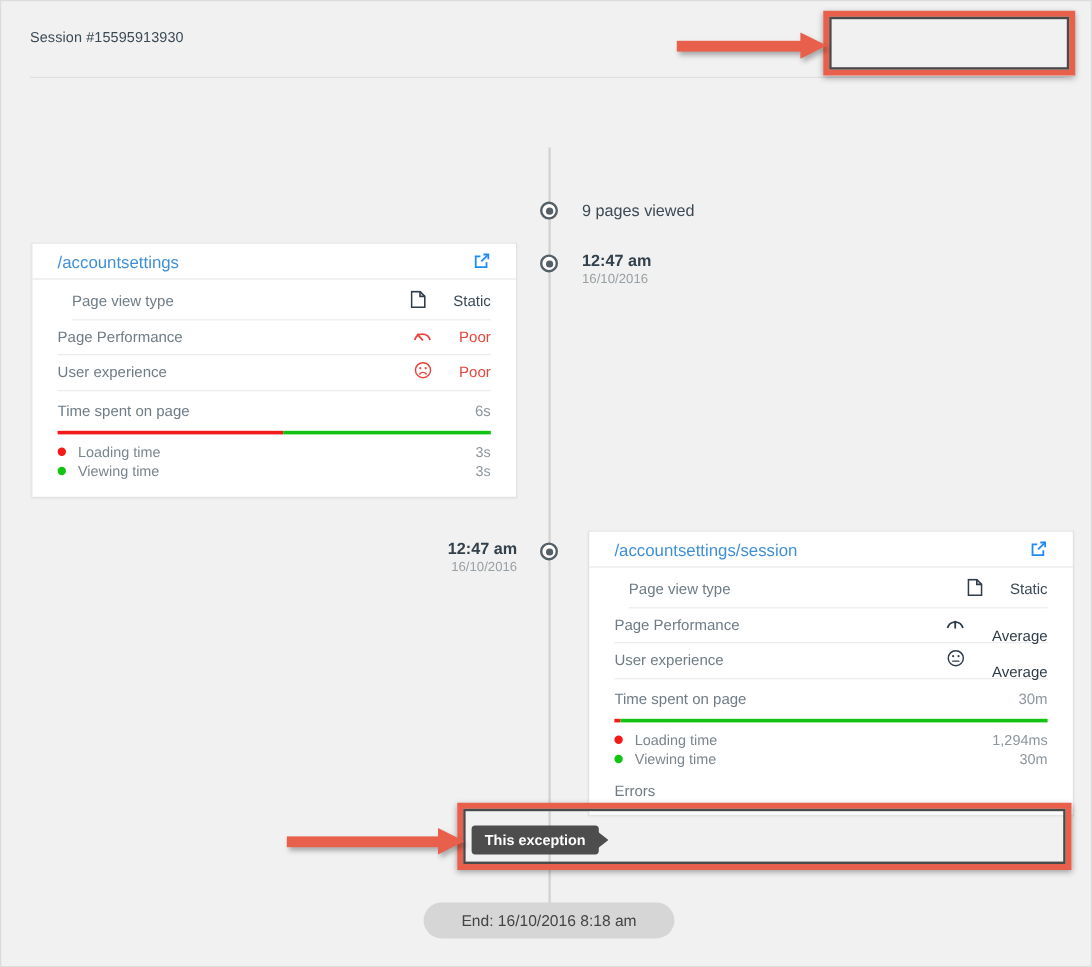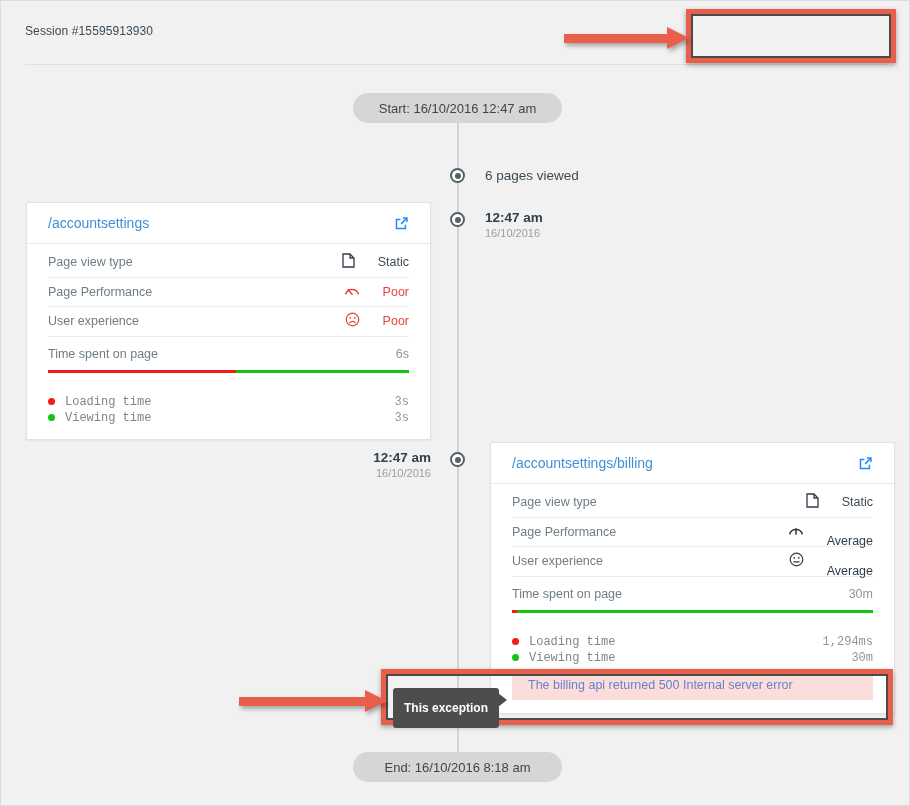--- a/index.html
+++ b/index.html
@@ -116,54 +116,54 @@
   .pv-card {
     position: absolute;
     background: #ffffff;
     border: 1px solid #e2e2e2;
     box-shadow: 0 1px 2px rgba(0,0,0,.06);
   }
   .card-1 { left: 25px; top: 201px; width: 405px; }
   .card-2 { left: 489px; top: 441px; width: 405px; }
 
   .pv-head {
-    height: 41px; padding: 0 21px;
+    height: 30px; padding: 0 21px;
     display: flex; align-items: center; justify-content: space-between;
     border-bottom: 1px solid #e8e8e8;
   }
   .pv-url { font-size: 14px; color: #3f8fd8; }
   .ext-link-icon { width: 15px; height: 15px; cursor: pointer; display:block; }
 
   .pv-body { padding: 0 21px 13px 21px; }
   .pv-row {
     height: 29.5px;
     display: flex; align-items: center; justify-content: space-between;
     border-bottom: 1px solid #ececec;
     font-size: 12.5px;
   }
-  .pv-row:first-child { margin-top: 4px; }
+  .pv-row:first-child { margin-top: 4px; margin-left: 12px; }
   .pv-row .k { color: #6f7c85; }
   .pv-row .v { display: flex; align-items: center; gap: 23px; }
   .v-txt { font-size: 12.5px; }
   .v-poor { color: #e8463c; }
   .v-avg  { color: #2f3d4a; margin-top: 19px; }
   .v-neutral { color: #3c4a55; }
 
   .time-row {
     height: 30px; display: flex; align-items: center; justify-content: space-between;
     font-size: 12.5px; color: #6f7c85;
     padding-top: 4px;
   }
   .time-row .tv { color: #8d969c; }
 
   .bar { height: 3px; width: 100%; display: flex; margin-top: 3px; }
   .bar .seg-red   { background: #f31a1a; height: 100%; }
   .bar .seg-green { background: #12c312; height: 100%; }
 
-  .legend { margin-top: 21px; font-family: Liberation Mono, monospace; }
+  .legend { margin-top: 7px; }
   .legend-row {
     display: flex; align-items: center; font-size: 12px; color: #7b858c;
     height: 16px;
   }
   .legend-row .dot { width: 7px; height: 7px; border-radius: 50%; margin-right: 10px; }
   .dot-red { background: #f31a1a; }
   .dot-green { background: #12c312; }
   .legend-row .lname { flex: 0 0 auto; }
   .legend-row .lval { margin-left: auto; color: #8d969c; }
 
@@ -177,21 +177,21 @@
     display: flex; align-items: center;
     padding: 0 16px;
     font-size: 12.5px;
     color: #6a7fd0;
     margin-top: 4px;
   }
 
   
   .exc-badge {
     position: absolute; left: 392px; top: 687px;
-    height: 40px;
+    height: 24px;
     background: #4d4d4d;
     border-radius: 3px;
     display: flex; align-items: center;
     padding: 12px 11px;
     font-size: 12px; font-weight: bold; color: #ffffff;
     z-index: 6;
   }
   .exc-badge::after {
     content: ""; position: absolute; right: -8px; top: 5px;
     width: 0; height: 0;
@@ -203,29 +203,26 @@
 </head>
 <body>
 
 <div id="page">
 
   <div class="page-title">Session #15595913930</div>
   <div class="header-rule"></div>
 
   <div class="tl-line" style="top:122px;height:630px;"></div>
 
-  <div class="tl-pill pill-start">
-    <span>Start: 16/10/2016 12:47 am</span>
-  </div>
   <div class="tl-pill pill-end">
     <span>End: 16/10/2016 8:18 am</span>
   </div>
 
   <div class="tl-node node-pages"></div>
-  <div class="tl-label lbl-pages">6 pages viewed</div>
+  <div class="tl-label lbl-pages">9 pages viewed</div>
 
   <div class="tl-node node-card1"></div>
   <div class="tl-stamp stamp-right">
     <div class="t">12:47 am</div>
     <div class="d">16/10/2016</div>
   </div>
 
   <div class="tl-node node-card2"></div>
   <div class="tl-stamp stamp-left">
     <div class="t">12:47 am</div>
@@ -307,21 +304,21 @@
           <span class="lname">Viewing time</span>
           <span class="lval">3s</span>
         </div>
       </div>
 
     </div>
   </div>
 
   <div class="pv-card card-2">
     <div class="pv-head">
-      <span class="pv-url">/accountsettings/billing</span>
+      <span class="pv-url">/accountsettings/session</span>
       <span>
         <svg class="ext-link-icon" viewBox="0 0 16 16" fill="none" stroke="#1f8bf5" stroke-width="1.6">
           <path d="M9.5 2.2h4.3v4.3"></path>
             <path d="M13.4 2.6 7.6 8.4"></path>
           <path d="M12.2 9.2v4.2H2.6V3.8h4.2"></path>
         </svg>
       </span>
     </div>
     <div class="pv-body">
 
@@ -382,23 +379,21 @@
           <span class="lname">Loading time</span>
           <span class="lval">1,294ms</span>
         </div>
         <div class="legend-row">
           <span class="dot dot-green"></span>
           <span class="lname">Viewing time</span>
           <span class="lval">30m</span>
         </div>
       </div>
 
-      <div class="error-row">
-        <span>The billing api returned 500 Internal server error</span>
-      </div>
+      <div class="errors-head">Errors</div>
 
     </div>
   </div>
 
   <div class="anno-box box-top">
     <div class="inner-dark"></div>
   </div>
   <div class="anno-arrow arrow-top">
     <div class="shaft"></div>
       <div class="head"></div>

